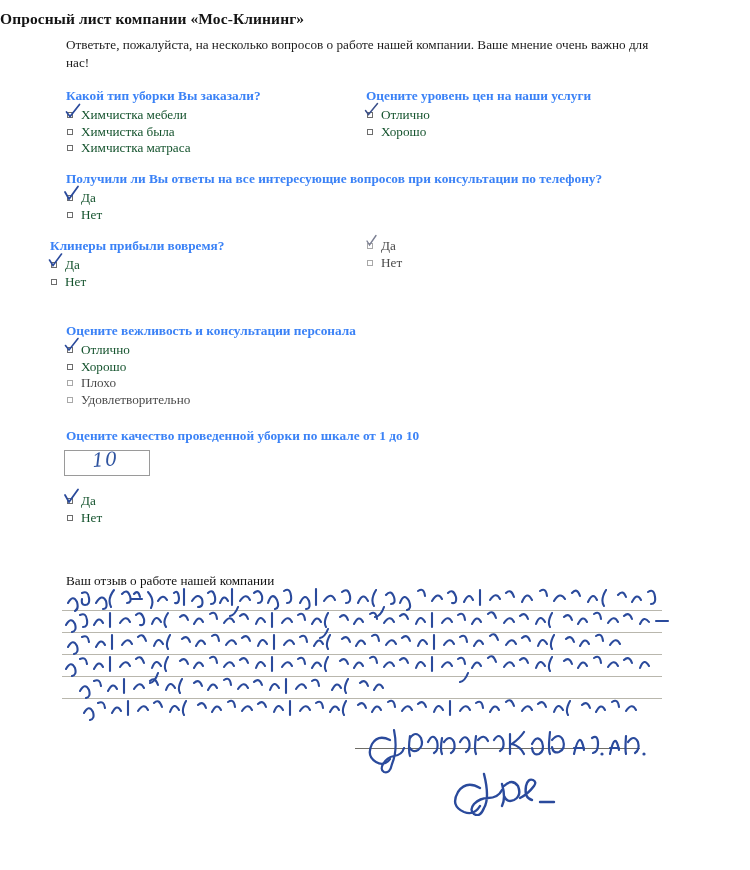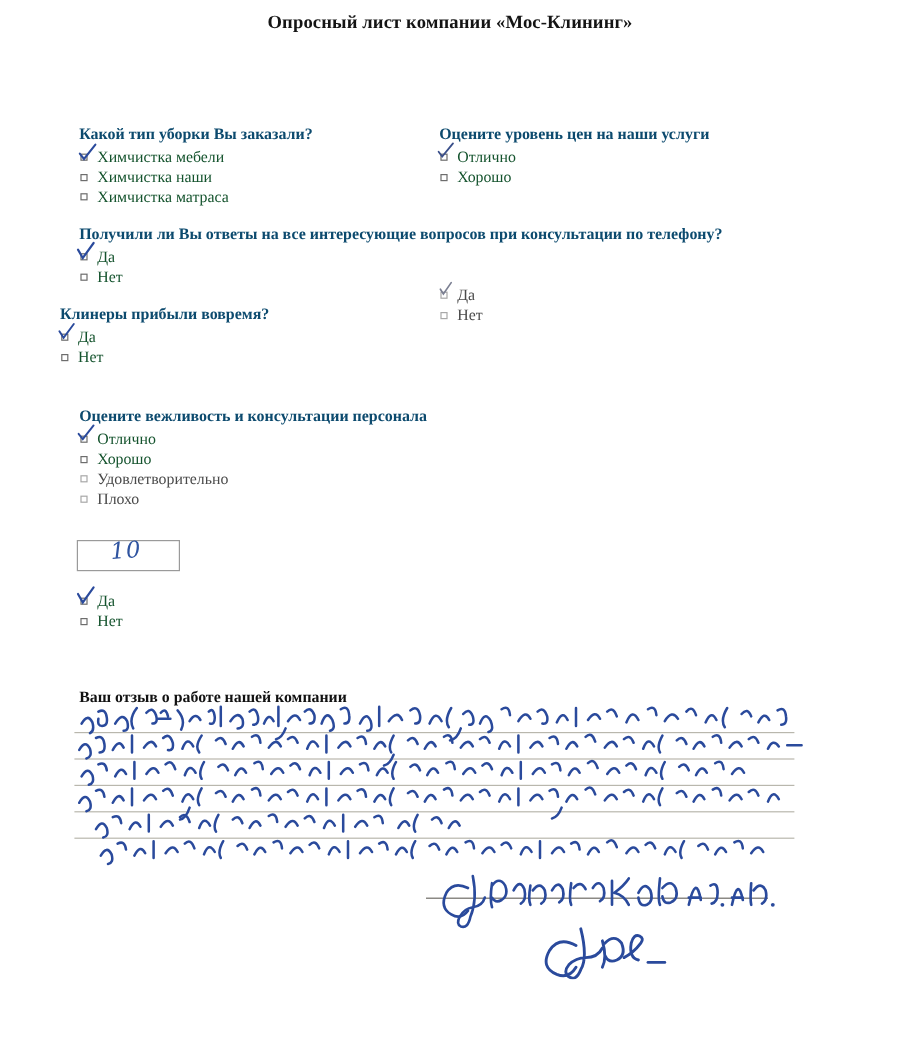--- a/index.html
+++ b/index.html
@@ -15,21 +15,20 @@
     color: #1b1b1b;
     overflow: hidden;
   }
   .page {
     position: absolute;
     inset: 0;
     padding: 0;
   }
 
   .title {
-    text-align: center;
     font-weight: bold;
     font-size: 15.5px;
     letter-spacing: 0.1px;
     margin: 10px 0 0 0;
     color: #141414;
   }
 
   .intro {
     position: absolute;
     left: 66px;
@@ -38,22 +37,22 @@
     font-size: 13.2px;
     line-height: 1.38;
     color: #1b1b1b;
   }
 
   
   .q-block { position: absolute; }
   .q-title {
     font-weight: bold;
     font-size: 13.3px;
-    margin: 16px 0 3px 0;
-    color: #0c4a6e;
+    margin: 0 0 3px 0;
+    color: #3b82f6;
     white-space: nowrap;
   }
   .opt {
     display: block;
     position: relative;
     font-size: 13.2px;
     line-height: 16.5px;
     padding-left: 15px;
     white-space: nowrap;
     color: #14532d;
@@ -105,21 +104,21 @@
     color: #2f54a0;
     transform: rotate(-4deg);
     letter-spacing: 1px;
   }
 
   
   .feedback-label {
     position: absolute;
     left: 66px;
     top: 573px;
-    font-weight: bold;
+    font-weight: normal;
     font-size: 13.2px;
     color: #111;
     text-align: center;
   }
   .rules {
     position: absolute;
     left: 62px;
     top: 588px;
     width: 600px;
     height: 124px;
@@ -150,35 +149,36 @@
     background: #6f6d66;
   }
 </style>
 </head>
 <body>
 
 <div class="page">
 
   <div class="title">Опросный лист компании «Мос-Клининг»</div>
 
+  <div class="intro">Ответьте, пожалуйста, на несколько вопросов о работе нашей компании. Ваше мнение очень важно для нас!</div>
 
   <div class="q-block" style="left:66px; top:88px;">
     <div class="q-title">Какой тип уборки Вы заказали?</div>
     <div class="opt">
       <span class="box"></span>
       <span class="tick">
         <svg width="19" height="19" viewBox="0 0 19 19">
           <path d="M2.5 9 L6 13.5 L15.5 1.5" fill="none" stroke="#2a4a9c" stroke-width="1.7" stroke-linecap="round"></path>
         </svg>
       </span>
       <span>Химчистка мебели</span>
     </div>
     <div class="opt">
       <span class="box"></span>
-      <span>Химчистка наши</span>
+      <span>Химчистка была</span>
     </div>
     <div class="opt">
       <span class="box"></span>
       <span>Химчистка матраса</span>
     </div>
   </div>
 
   <div class="q-block" style="left:366px; top:88px;">
     <div class="q-title">Оцените уровень цен на наши услуги</div>
     <div class="opt">
@@ -256,28 +256,31 @@
         </svg>
       </span>
       <span>Отлично</span>
     </div>
     <div class="opt">
       <span class="box"></span>
       <span>Хорошо</span>
     </div>
     <div class="opt faded">
       <span class="box"></span>
+      <span>Плохо</span>
+    </div>
+    <div class="opt faded">
+      <span class="box"></span>
       <span>Удовлетворительно</span>
     </div>
-    <div class="opt faded">
-      <span class="box"></span>
-      <span>Плохо</span>
-    </div>
-  </div>
-
+  </div>
+
+  <div class="q-block" style="left:66px; top:428px;">
+    <div class="q-title">Оцените качество проведенной уборки по шкале от 1 до 10</div>
+  </div>
   <div class="rating-box"></div>
   <div class="rating-value">10</div>
 
   <div class="q-block" style="left:66px; top:493px;">
     <div class="opt">
       <span class="box"></span>
       <span class="tick">
         <svg width="19" height="19" viewBox="0 0 19 19">
           <path d="M1 6 L5 13 L14 0.5" fill="none" stroke="#2a4a9c" stroke-width="1.8" stroke-linecap="round"></path>
         </svg>

